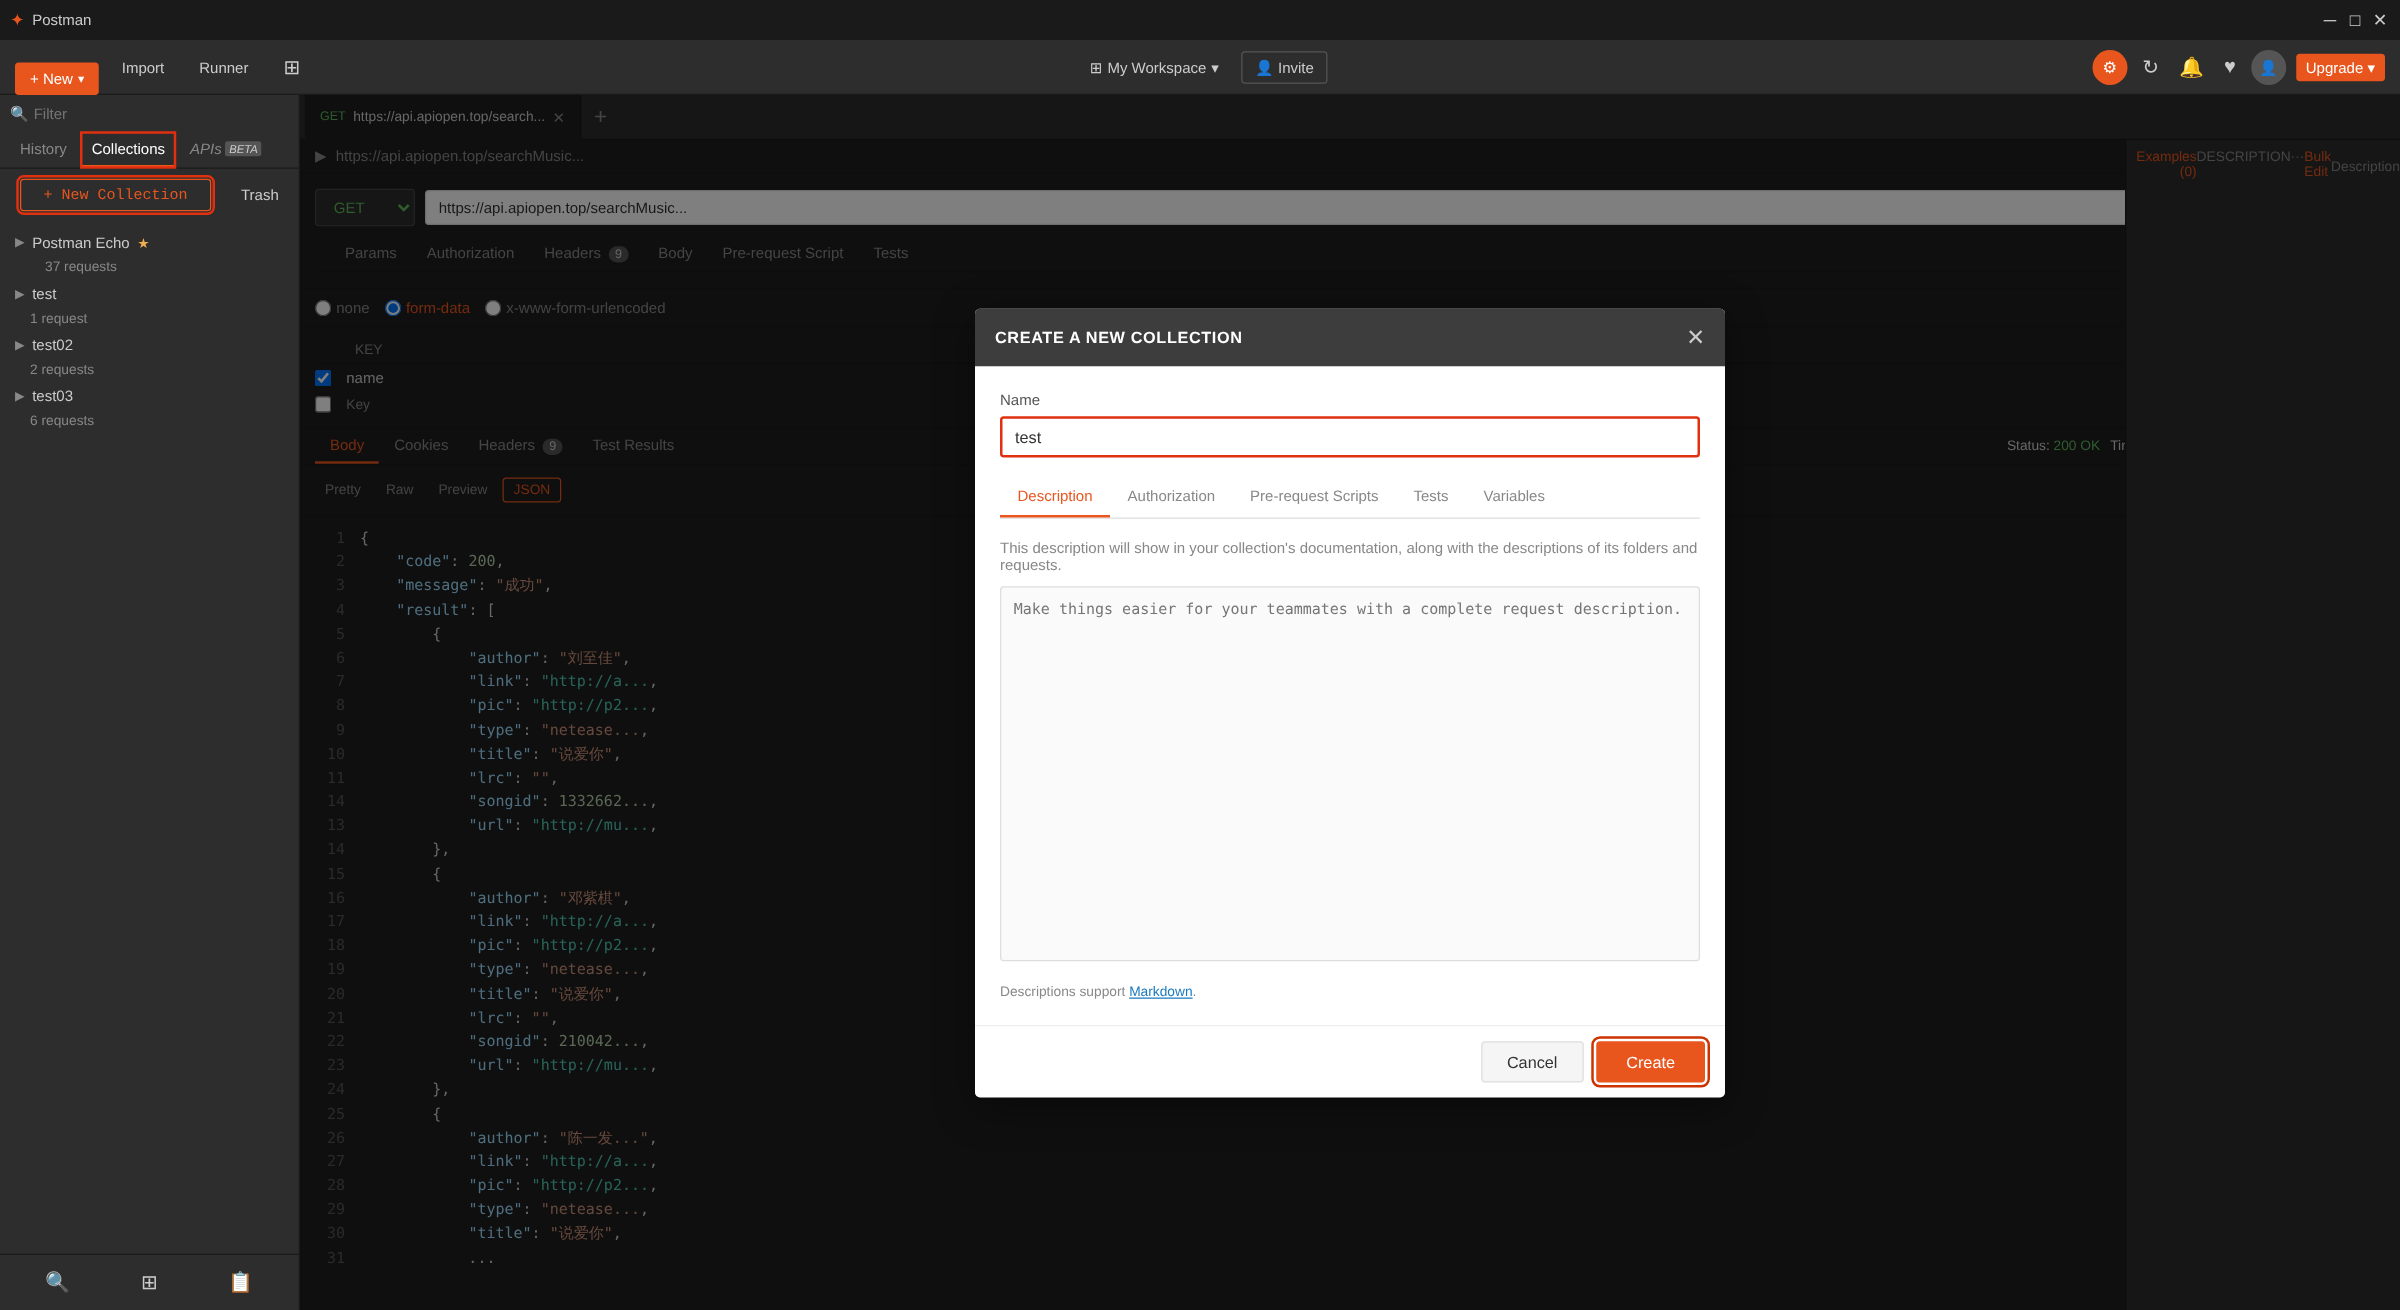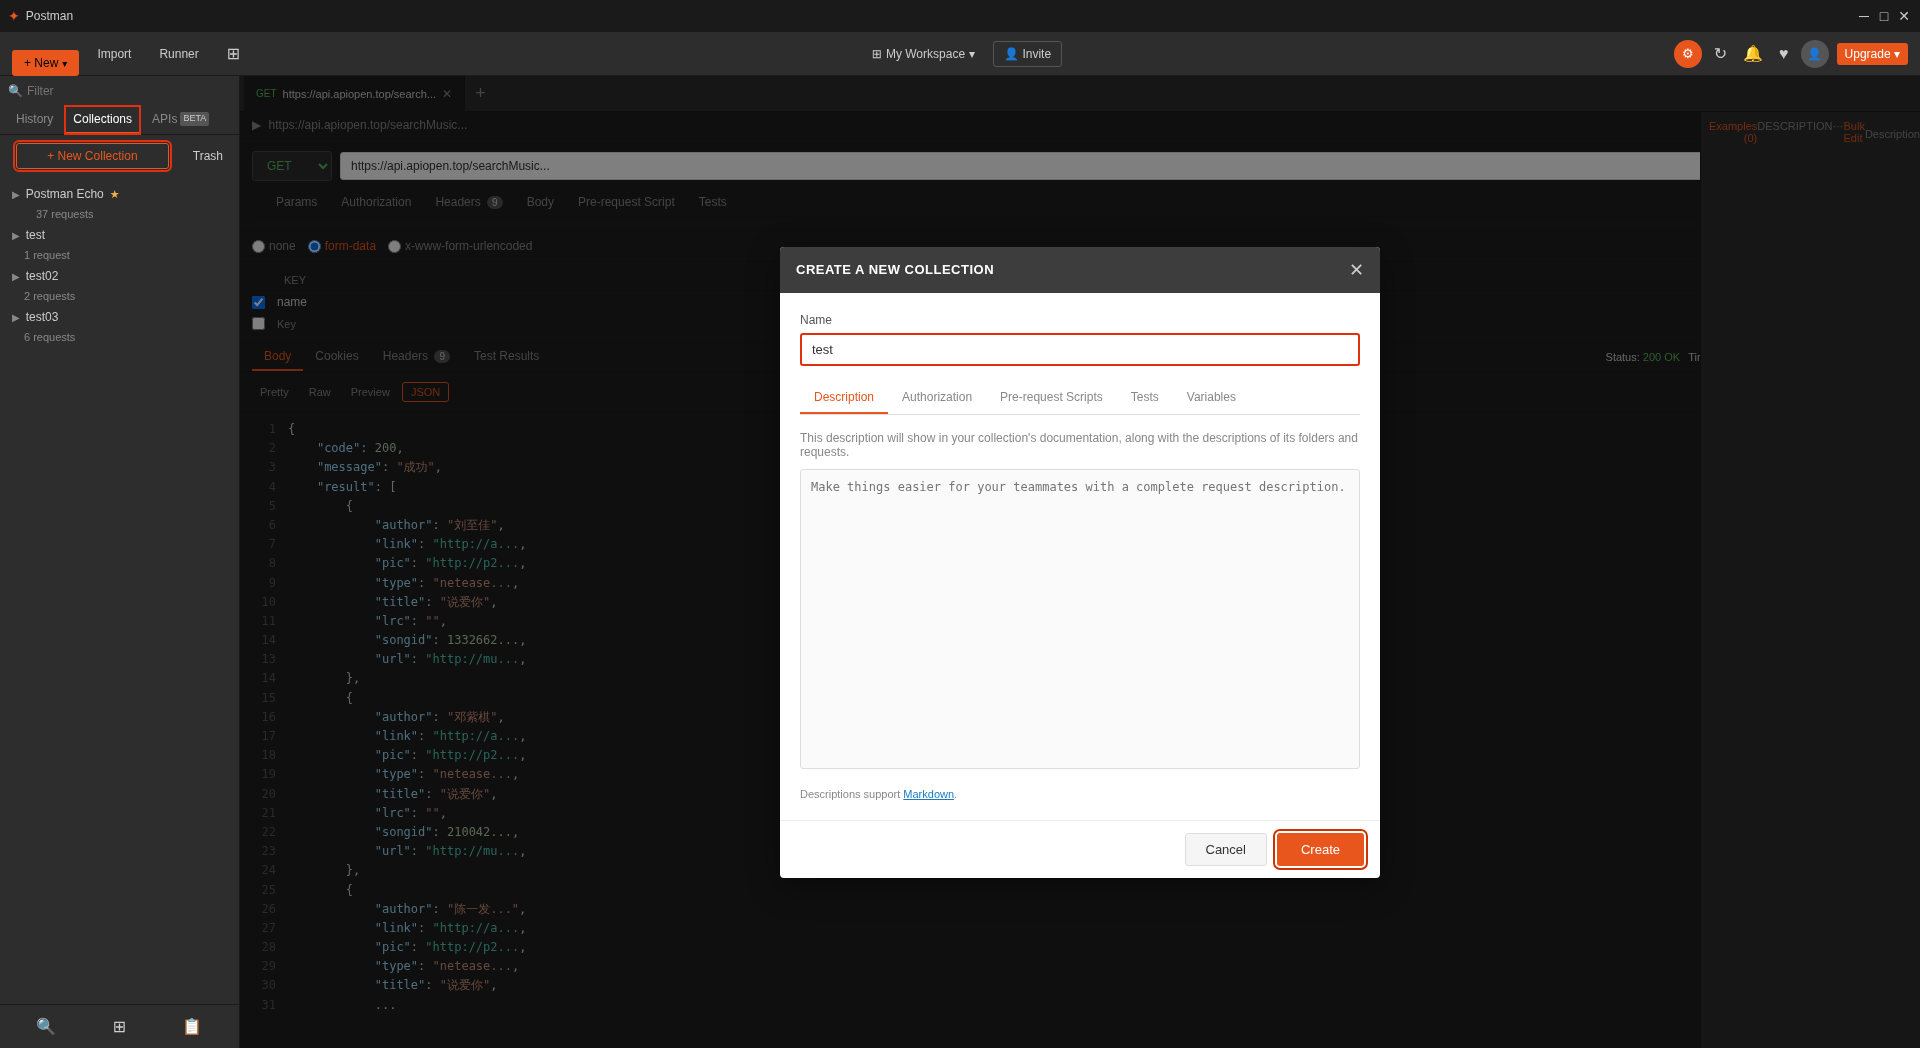--- a/index.html
+++ b/index.html
@@ -23,21 +23,21 @@
       height: 44px;
       background: #2d2d2d;
       display: flex;
       align-items: center;
       padding: 0 12px;
       gap: 8px;
       border-bottom: 1px solid #1a1a1a;
     }
     .btn-new {
       background: #e8561e;
-      color: #000000;
+      color: #ffffff;
       border: none;
       padding: 6px 12px;
       border-radius: 3px;
       cursor: pointer;
       font-size: 12px;
       display: flex;
       align-items: center;
       gap: 4px;
       margin-top: 19px;
     }
@@ -117,34 +117,35 @@
       cursor: pointer;
       font-size: 12px;
       border-bottom: 2px solid transparent;
     }
     .sidebar-tab.active {
       color: #fff;
       border-bottom: 2px solid #e8561e;
       outline: 2px solid #e03010;
       outline-offset: -1px;
     }
-    .sidebar-tab.apis { display: flex; gap: 3px; }
+    .sidebar-tab.apis { display: flex; align-items: center; gap: 3px; font-style: italic; }
     .beta-badge { font-size: 9px; background: #555; color: #ccc; padding: 1px 3px; border-radius: 2px; }
     .new-collection-btn {
       margin: 8px;
       background: transparent;
       color: #e8561e;
       border: 1px solid #e8561e;
       padding: 5px 10px;
       border-radius: 3px;
       cursor: pointer;
       font-size: 12px;
       outline: 2px solid #e03010;
       outline-offset: 1px;
       width: calc(100% - 50px);
+      font-family: Liberation Mono, monospace;
     }
     .trash-btn {
       background: transparent;
       color: #ccc;
       border: none;
       padding: 5px 8px;
       border-radius: 3px;
       cursor: pointer;
       font-size: 12px;
     }

